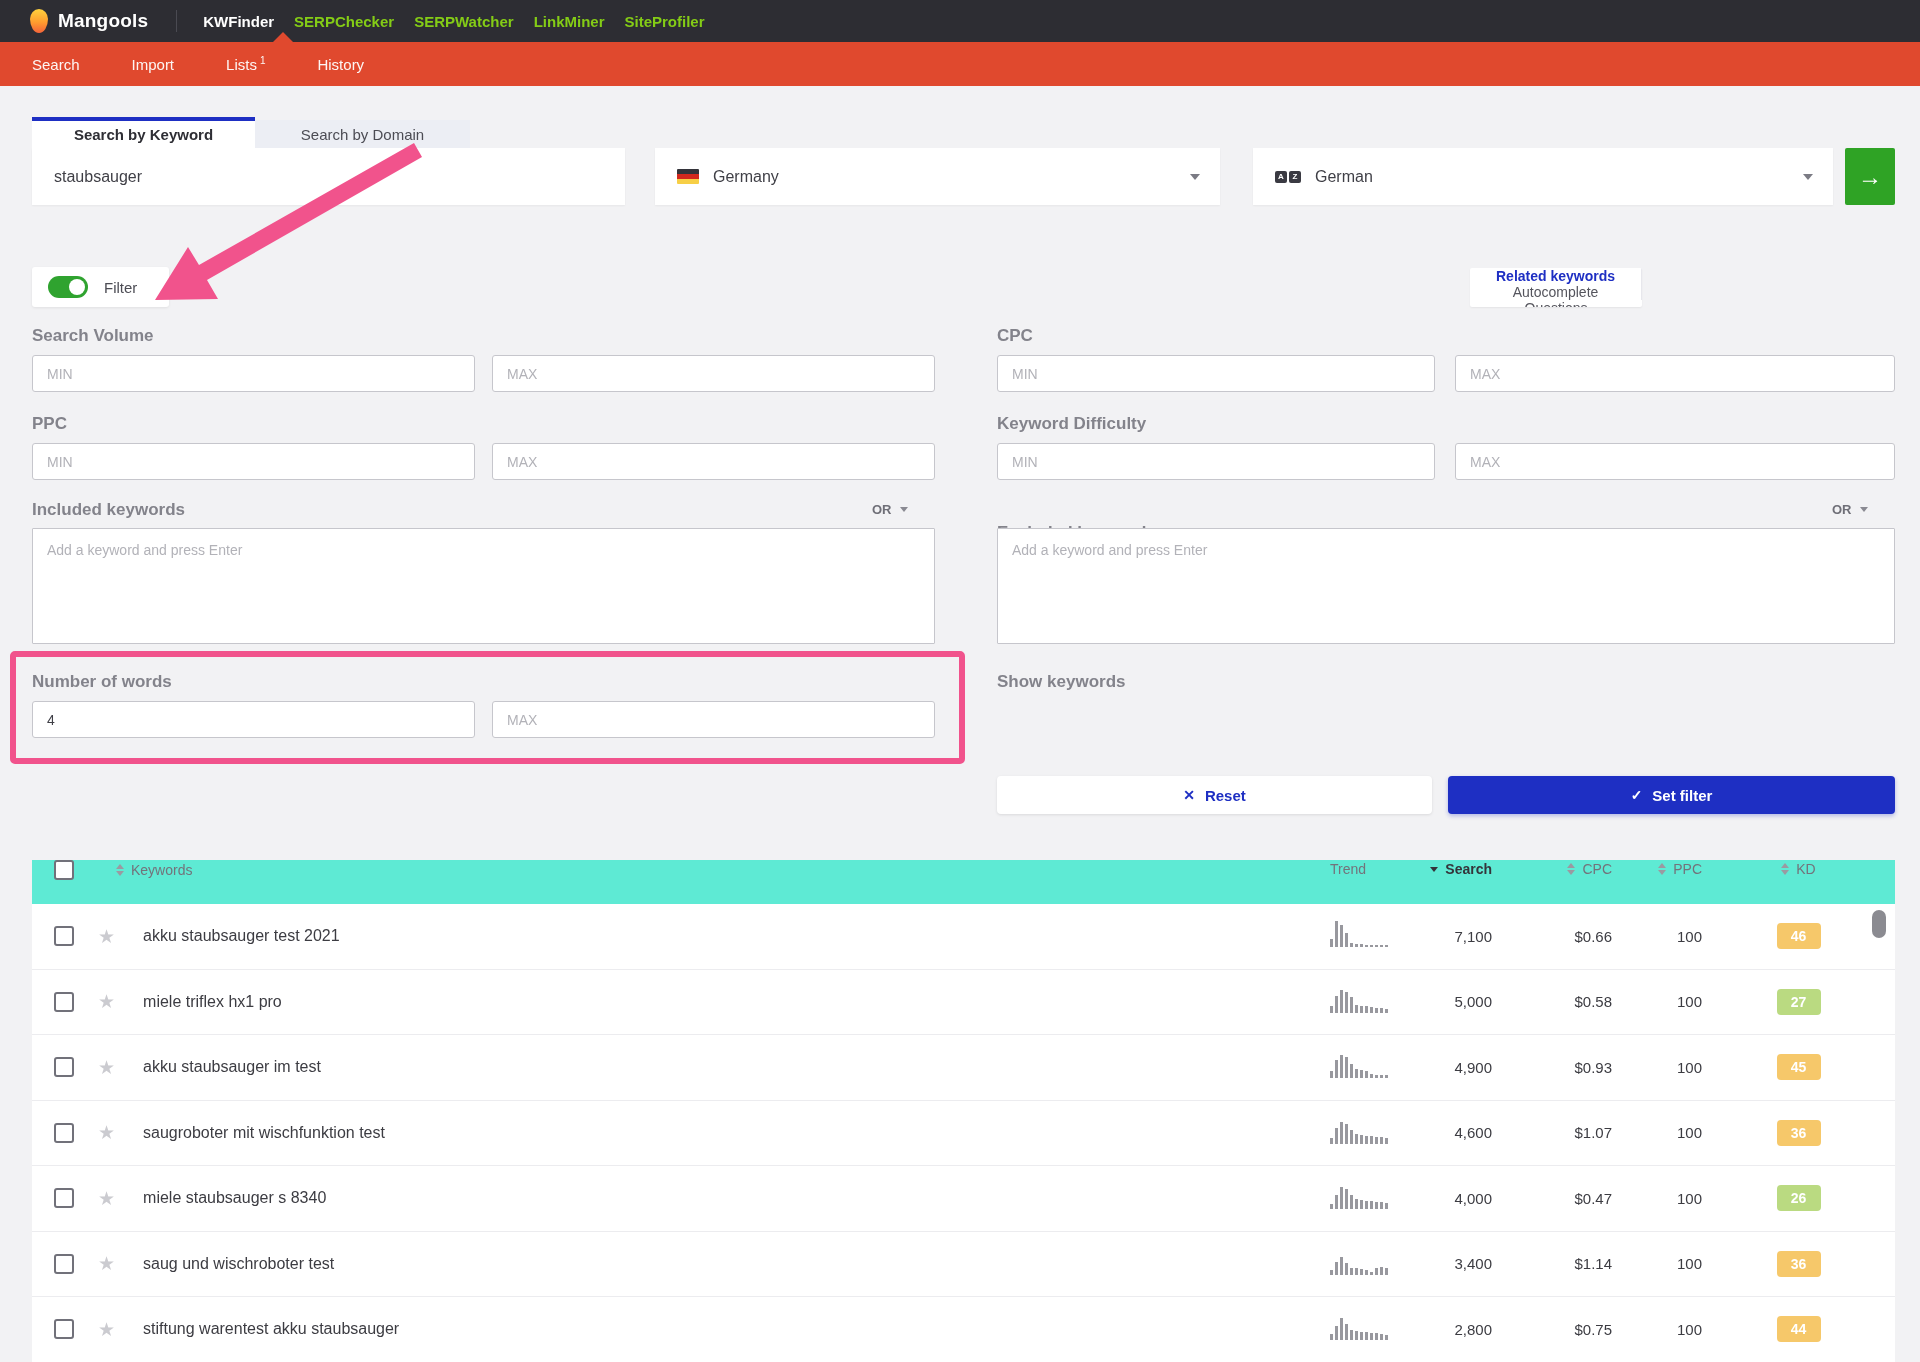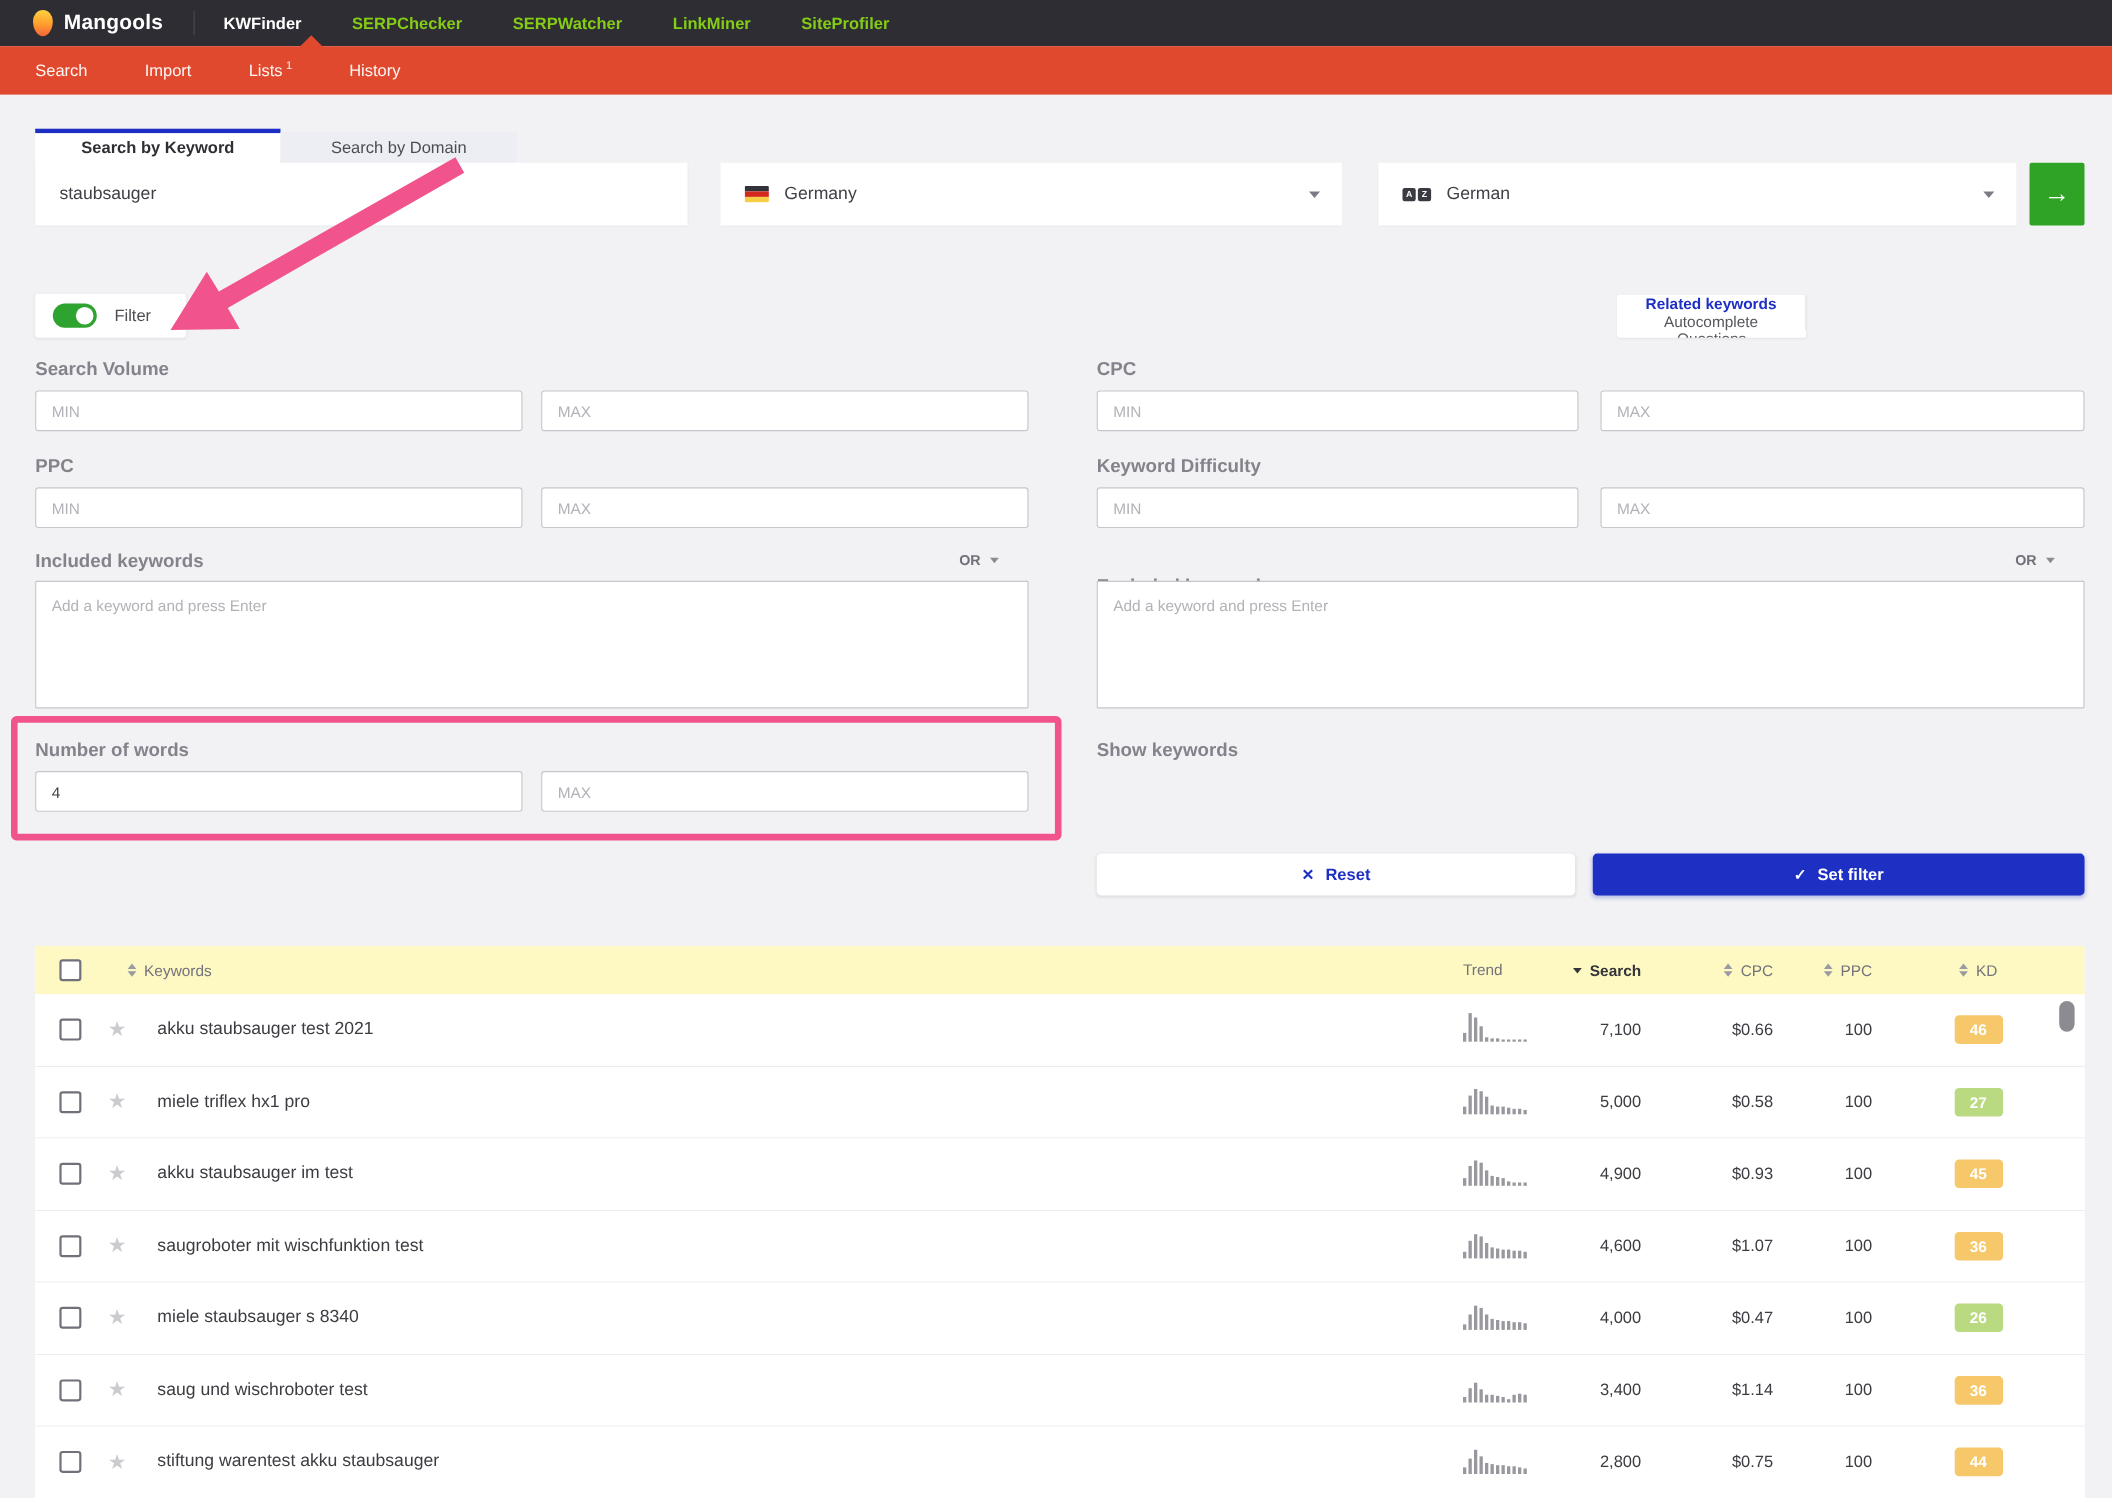--- a/index.html
+++ b/index.html
@@ -5,21 +5,21 @@
   * { margin:0; padding:0; box-sizing:border-box; }
   html,body { width:1920px; height:1362px; overflow:hidden; }
   body { font-family:"Liberation Sans", sans-serif; background:#f2f2f4; color:#3f3f46; position:relative; }
 
   
   .topnav { height:42px; background:#2d2d33; display:flex; align-items:center; padding-left:30px; position:relative; }
   .brand { display:flex; align-items:center; gap:10px; }
   .mango { width:18px; height:24px; border-radius:50% 50% 50% 50% / 42% 42% 58% 58%; background:linear-gradient(180deg,#ffd23e 0%,#ff9d2e 55%,#f4633a 100%); }
   .brand-name { color:#ffffff; font-size:19px; font-weight:700; letter-spacing:.2px; }
   .topnav-divider { width:1px; height:22px; background:#4a4a52; margin:0 26px 0 28px; }
-  .topnav-items { display:flex; align-items:center; gap:46px; }
+  .topnav-items { display:flex; align-items:center; gap:20px; }
   .topnav-item { color:#84cc16; font-size:15px; font-weight:700; cursor:pointer; }
   .topnav-item.active { color:#ffffff; }
 
   
   .subnav { height:44px; background:#e0492e; display:flex; align-items:center; padding-left:32px; gap:52px; position:relative; }
   .subnav-item { color:#ffffff; font-size:15px; cursor:pointer; opacity:.95; }
   .subnav-item sup { font-size:10px; margin-left:3px; }
   .nav-notch { position:absolute; top:-10px; left:272px; width:0; height:0;
     border-left:11px solid transparent; border-right:11px solid transparent; border-bottom:11px solid #e0492e; }
 
@@ -72,21 +72,21 @@
   .seg:last-child { border-right:0; }
   .seg.active { color:#1e2fc3; font-weight:700; }
 
   .btn { height:38px; border:0; border-radius:4px; font-size:15px; font-weight:700; cursor:pointer; display:flex; align-items:center; justify-content:center; gap:10px; font-family:"Liberation Sans",sans-serif; }
   .btn-reset { background:#ffffff; color:#1e2fc3; box-shadow:0 1px 3px rgba(0,0,0,.1); }
   .btn-set { background:#1e2fc3; color:#ffffff; box-shadow:0 2px 4px rgba(30,47,195,.3); }
   .btn-ic { font-size:14px; }
 
   
   .table { position:absolute; left:32px; top:774px; width:1863px; height:502px; background:#ffffff; }
-  .thead { height:44px; background:#fef9c3; display:flex; align-items:center; }
+  .thead { height:44px; background:#5eead4; display:flex; align-items:flex-start; }
   .trow { height:65.5px; display:flex; align-items:center; border-bottom:1px solid #ececef; position:relative; background:#ffffff; }
   .c-left { display:flex; align-items:center; flex:1; padding-left:22px; min-width:0; }
   .checkbox { width:20px; height:20px; border:2px solid #71717a; border-radius:3px; background:#ffffff; flex:none; cursor:pointer; }
   .star { color:#cbcbd0; font-size:19px; margin-left:24px; flex:none; cursor:pointer; line-height:1; }
   .kw-text { font-size:16px; color:#3c3c42; margin-left:28px; white-space:nowrap; }
   .hdr-sortgroup { display:flex; align-items:center; margin-left:42px; }
   .hdr-label { font-size:14px; color:#73737b; }
   .hdr-label.dark { color:#34343a; font-weight:700; }
   .sort { display:inline-flex; flex-direction:column; gap:2px; margin-right:7px; }
   .tri-up { width:0;height:0;border-left:4px solid transparent;border-right:4px solid transparent;border-bottom:5px solid #9a9aa1; }

